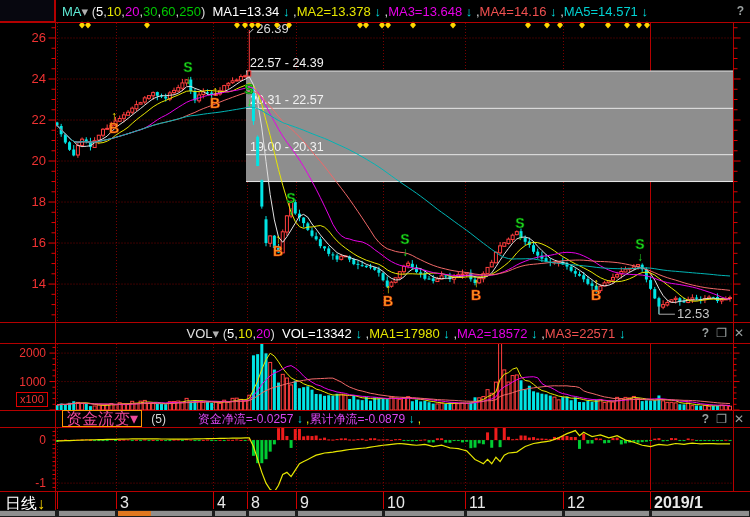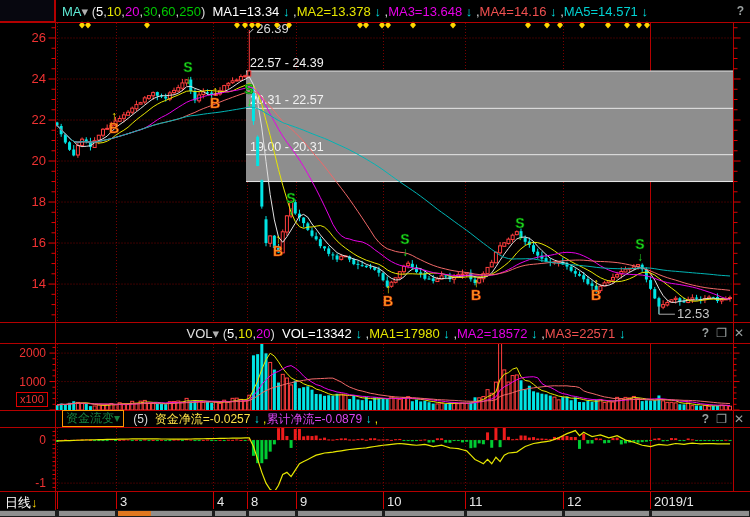--- a/index.html
+++ b/index.html
@@ -8,23 +8,23 @@
   #chart{position:absolute;left:0;top:0;z-index:1;}
   svg text{font-family:"Liberation Sans","DejaVu Sans",sans-serif;}
   .hdr{position:absolute;left:0;right:0;z-index:2;display:flex;align-items:center;
        padding-left:62px;white-space:pre;font-size:13px;line-height:1;}
   .hdr .sel{cursor:pointer;}
   .icons{position:absolute;right:6px;top:0;bottom:0;display:flex;align-items:center;
          gap:7px;color:#9aa0a0;font-size:12px;font-weight:bold;}
   .icons span{cursor:pointer;}
   #corner{position:absolute;left:0;top:0;width:55px;height:22px;background:#07070f;
           border-right:1px solid #b40000;border-bottom:1px solid #b40000;z-index:3;box-sizing:border-box;}
-  #fundbox{display:inline-block;border:1px solid #ff9600;color:#15803d;font-size:12px;
+  #fundbox{display:inline-block;border:1px solid #ff9600;color:#ec4899;font-size:16px;
            padding:1px 3px;margin-right:6px;line-height:13px;}
-  #xaxis{position:absolute;left:0;top:492px;width:750px;height:18px;z-index:2;font-size:13px;color:#e8e8e8;}
+  #xaxis{position:absolute;left:0;top:492px;width:750px;height:18px;z-index:2;font-size:16px;color:#e8e8e8;}
   #xaxis .m{position:absolute;top:2px;}
   #period{position:absolute;left:5px;top:2px;color:#ffffff;}
   #period .arr{color:#ffd700;font-weight:bold;}
   #scroll{position:absolute;left:0;top:510px;width:750px;height:7px;background:#1c1c1c;z-index:2;}
   #scroll .seg{position:absolute;top:1px;height:5px;background:#8f8f8f;}
   #scroll .hl{position:absolute;top:1px;height:5px;background:#e07820;}
   #x100{position:absolute;left:16px;top:392px;z-index:2;border:1px solid #e00000;color:#f03232;
         font-size:11px;padding:0 3px;line-height:13px;}
 </style>
 </head>
@@ -967,41 +967,41 @@
     <span><span style="color: rgb(216, 216, 216);"> (</span><span style="color: rgb(255, 255, 255);">5</span><span style="color: rgb(216, 216, 216);">,</span><span style="color: rgb(230, 230, 0);">10</span><span style="color: rgb(216, 216, 216);">,</span><span style="color: rgb(230, 0, 230);">20</span><span style="color: rgb(216, 216, 216);">)  </span><span style="color: rgb(255, 255, 255);">VOL=13342 </span><span style="color: rgb(0, 225, 225);">↓</span><span style="color: rgb(216, 216, 216);"> ,</span><span style="color: rgb(230, 230, 0);">MA1=17980 </span><span style="color: rgb(0, 225, 225);">↓</span><span style="color: rgb(216, 216, 216);"> ,</span><span style="color: rgb(230, 0, 230);">MA2=18572 </span><span style="color: rgb(0, 225, 225);">↓</span><span style="color: rgb(216, 216, 216);"> ,</span><span style="color: rgb(240, 80, 80);">MA3=22571 </span><span style="color: rgb(0, 225, 225);">↓</span></span>
     <span class="icons">
       <span>?</span>
       <span>❐</span>
       <span>✕</span>
     </span>
   </div>
 
   <div class="hdr" style="top:409px;height:19px;font-size:12px;">
     <span id="fundbox" class="sel"><span>资金流变</span><span>▾</span></span>
-    <span><span style="color: rgb(216, 216, 216);"> (5)  </span><span style="color: #fde047;">资金净流=-0.0257 </span><span style="color: rgb(0, 225, 225);">↓</span><span style="color: rgb(230, 230, 0);"> ,</span><span style="color: #d946ef;">累计净流=-0.0879 </span><span style="color: rgb(0, 225, 225);">↓</span><span style="color: rgb(230, 230, 0);"> ,</span></span>
+    <span><span style="color: rgb(216, 216, 216);"> (5)  </span><span style="color: #d946ef; margin-left: 25px;">资金净流=-0.0257 </span><span style="color: rgb(0, 225, 225);">↓</span><span style="color: rgb(230, 230, 0);"> ,</span><span style="color: #d946ef;">累计净流=-0.0879 </span><span style="color: rgb(0, 225, 225);">↓</span><span style="color: rgb(230, 230, 0);"> ,</span></span>
     <span class="icons">
       <span>?</span>
       <span>❐</span>
       <span>✕</span>
     </span>
   </div>
 
   <div id="x100">x100</div>
 
   <div id="xaxis">
     <span id="period"><span>日线</span><span class="arr">↓</span></span>
   <span class="m" style="left: 61px; margin-top: 48px;">2018/2</span>
       <span class="m" style="left: 120px;">3</span>
       <span class="m" style="left: 217px;">4</span>
       <span class="m" style="left: 251px;">8</span>
       <span class="m" style="left: 300px;">9</span>
       <span class="m" style="left: 387px;">10</span>
       <span class="m" style="left: 469px;">11</span>
       <span class="m" style="left: 567px;">12</span>
-      <span class="m" style="left: 654px;">2019/1</span>
+      <span class="m" style="left: 654px; font-weight: bold;">2019/1</span>
     </div>
 
   <div id="scroll">
       <div class="seg" style="left: 0px; width: 55px;"></div>
       <div class="seg" style="left: 59px; width: 56px;"></div>
       <div class="seg" style="left: 118px; width: 94px;"></div>
       <div class="seg" style="left: 215px; width: 31px;"></div>
       <div class="seg" style="left: 249px; width: 46px;"></div>
       <div class="seg" style="left: 298px; width: 84px;"></div>
       <div class="seg" style="left: 385px; width: 79px;"></div>

